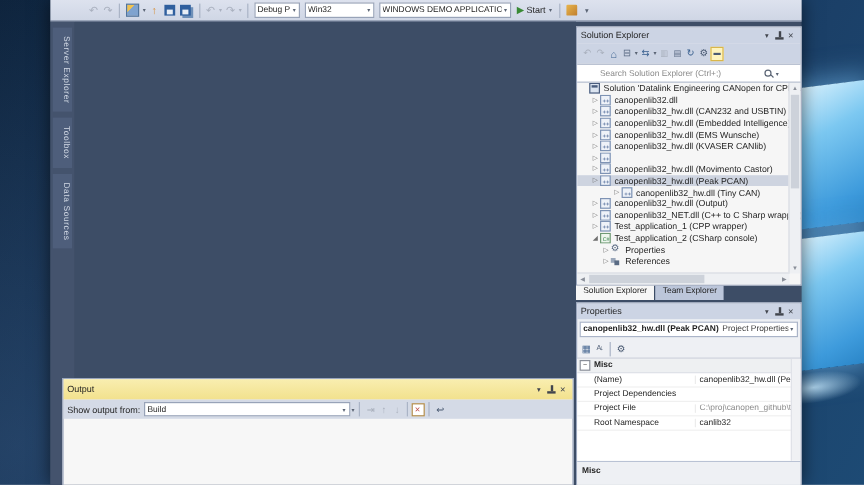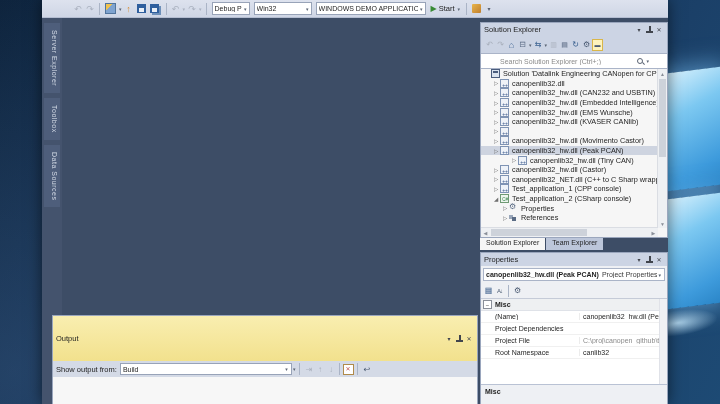--- a/index.html
+++ b/index.html
@@ -152,21 +152,21 @@
     display:flex;align-items:center;justify-content:center;font-size:6px;font-weight:normal;line-height:6px;color:#3a3a3a;flex:0 0 auto;}
   .pdesc{flex:0 0 auto;height:20px;border-top:1px solid #b9c2d4;background:#eef0f4;padding:2px 4px;box-sizing:border-box;}
   .pdesc .dt{font-size:7px;font-weight:bold;color:#1e1e1e;}
   .pvscroll{position:absolute;right:0;top:0;bottom:0;width:7px;background:#f0f1f4;border-left:1px solid #e0e2e8;}
 
   
   .outpane{position:absolute;left:10px;top:315px;width:426px;height:89px;z-index:5;
     background:#f7f7f7;border:1px solid #9aa6bd;border-bottom:none;box-sizing:border-box;
     display:flex;flex-direction:column;}
   .outtitle{height:13px;background:linear-gradient(#f9eeb0,#f2e18d);display:flex;align-items:center;
-    padding:16px 3px;flex:0 0 auto;}
+    padding:2px 3px;flex:0 0 auto;}
   .outtitle .pt{flex:1;font-size:7.5px;color:#1e1e1e;}
   .outtbar{height:16px;background:#d4dae6;display:flex;align-items:center;padding:0 3px;flex:0 0 auto;}
   .outtbar .lbl{font-size:7.5px;margin-right:3px;flex:0 0 auto;}
   .outcombo{width:172px;height:12px;background:#fff;border:1px solid #98a3b8;display:flex;
     align-items:center;padding:0 2px;box-sizing:border-box;flex:0 0 auto;}
   .outcombo .cl{flex:1;font-size:7px;}
   [data-name="goto-message-icon"]::before{content:"⇥";}
   [data-name="prev-message-icon"]::before{content:"↑";}
   [data-name="next-message-icon"]::before{content:"↓";}
   [data-name="clear-all-icon"]{width:9px;height:9px;background:#fff;border:1px solid #b08a4a;position:relative;}
@@ -316,31 +316,31 @@
               <span class="tlabel" data-name="tree-item-label">canopenlib32_hw.dll (Peak PCAN)</span>
             </div>
             <div class="trow" data-name="tree-item" style="padding-left: 29px;">
               <span class="exp" data-name="expander-collapsed-icon">▷</span>
               <span class="pic cpp" data-name="cpp-icon"></span>
               <span class="tlabel" data-name="tree-item-label">canopenlib32_hw.dll (Tiny CAN)</span>
             </div>
             <div class="trow" data-name="tree-item" style="padding-left: 11px;">
               <span class="exp" data-name="expander-collapsed-icon">▷</span>
               <span class="pic cpp" data-name="cpp-icon"></span>
-              <span class="tlabel" data-name="tree-item-label">canopenlib32_hw.dll (Castor)</span>
+              <span class="tlabel" data-name="tree-item-label">canopenlib32_hw.dll (Output)</span>
             </div>
             <div class="trow" data-name="tree-item" style="padding-left: 11px;">
               <span class="exp" data-name="expander-collapsed-icon">▷</span>
               <span class="pic cpp" data-name="cpp-icon"></span>
               <span class="tlabel" data-name="tree-item-label">canopenlib32_NET.dll (C++ to C Sharp wrapper)</span>
             </div>
             <div class="trow" data-name="tree-item" style="padding-left: 11px;">
               <span class="exp" data-name="expander-collapsed-icon">▷</span>
               <span class="pic cpp" data-name="cpp-icon"></span>
-              <span class="tlabel" data-name="tree-item-label">Test_application_1 (CPP console)</span>
+              <span class="tlabel" data-name="tree-item-label">Test_application_1 (CPP wrapper)</span>
             </div>
             <div class="trow" data-name="tree-item" style="padding-left: 11px;">
               <span class="exp" data-name="expander-expanded-icon">◢</span>
               <span class="pic cs" data-name="cs-icon"></span>
               <span class="tlabel" data-name="tree-item-label">Test_application_2 (CSharp console)</span>
             </div>
             <div class="trow" data-name="tree-item" style="padding-left: 20px;">
               <span class="exp" data-name="expander-collapsed-icon">▷</span>
               <span class="pic wrench" data-name="wrench-icon"></span>
               <span class="tlabel" data-name="tree-item-label">Properties</span>

